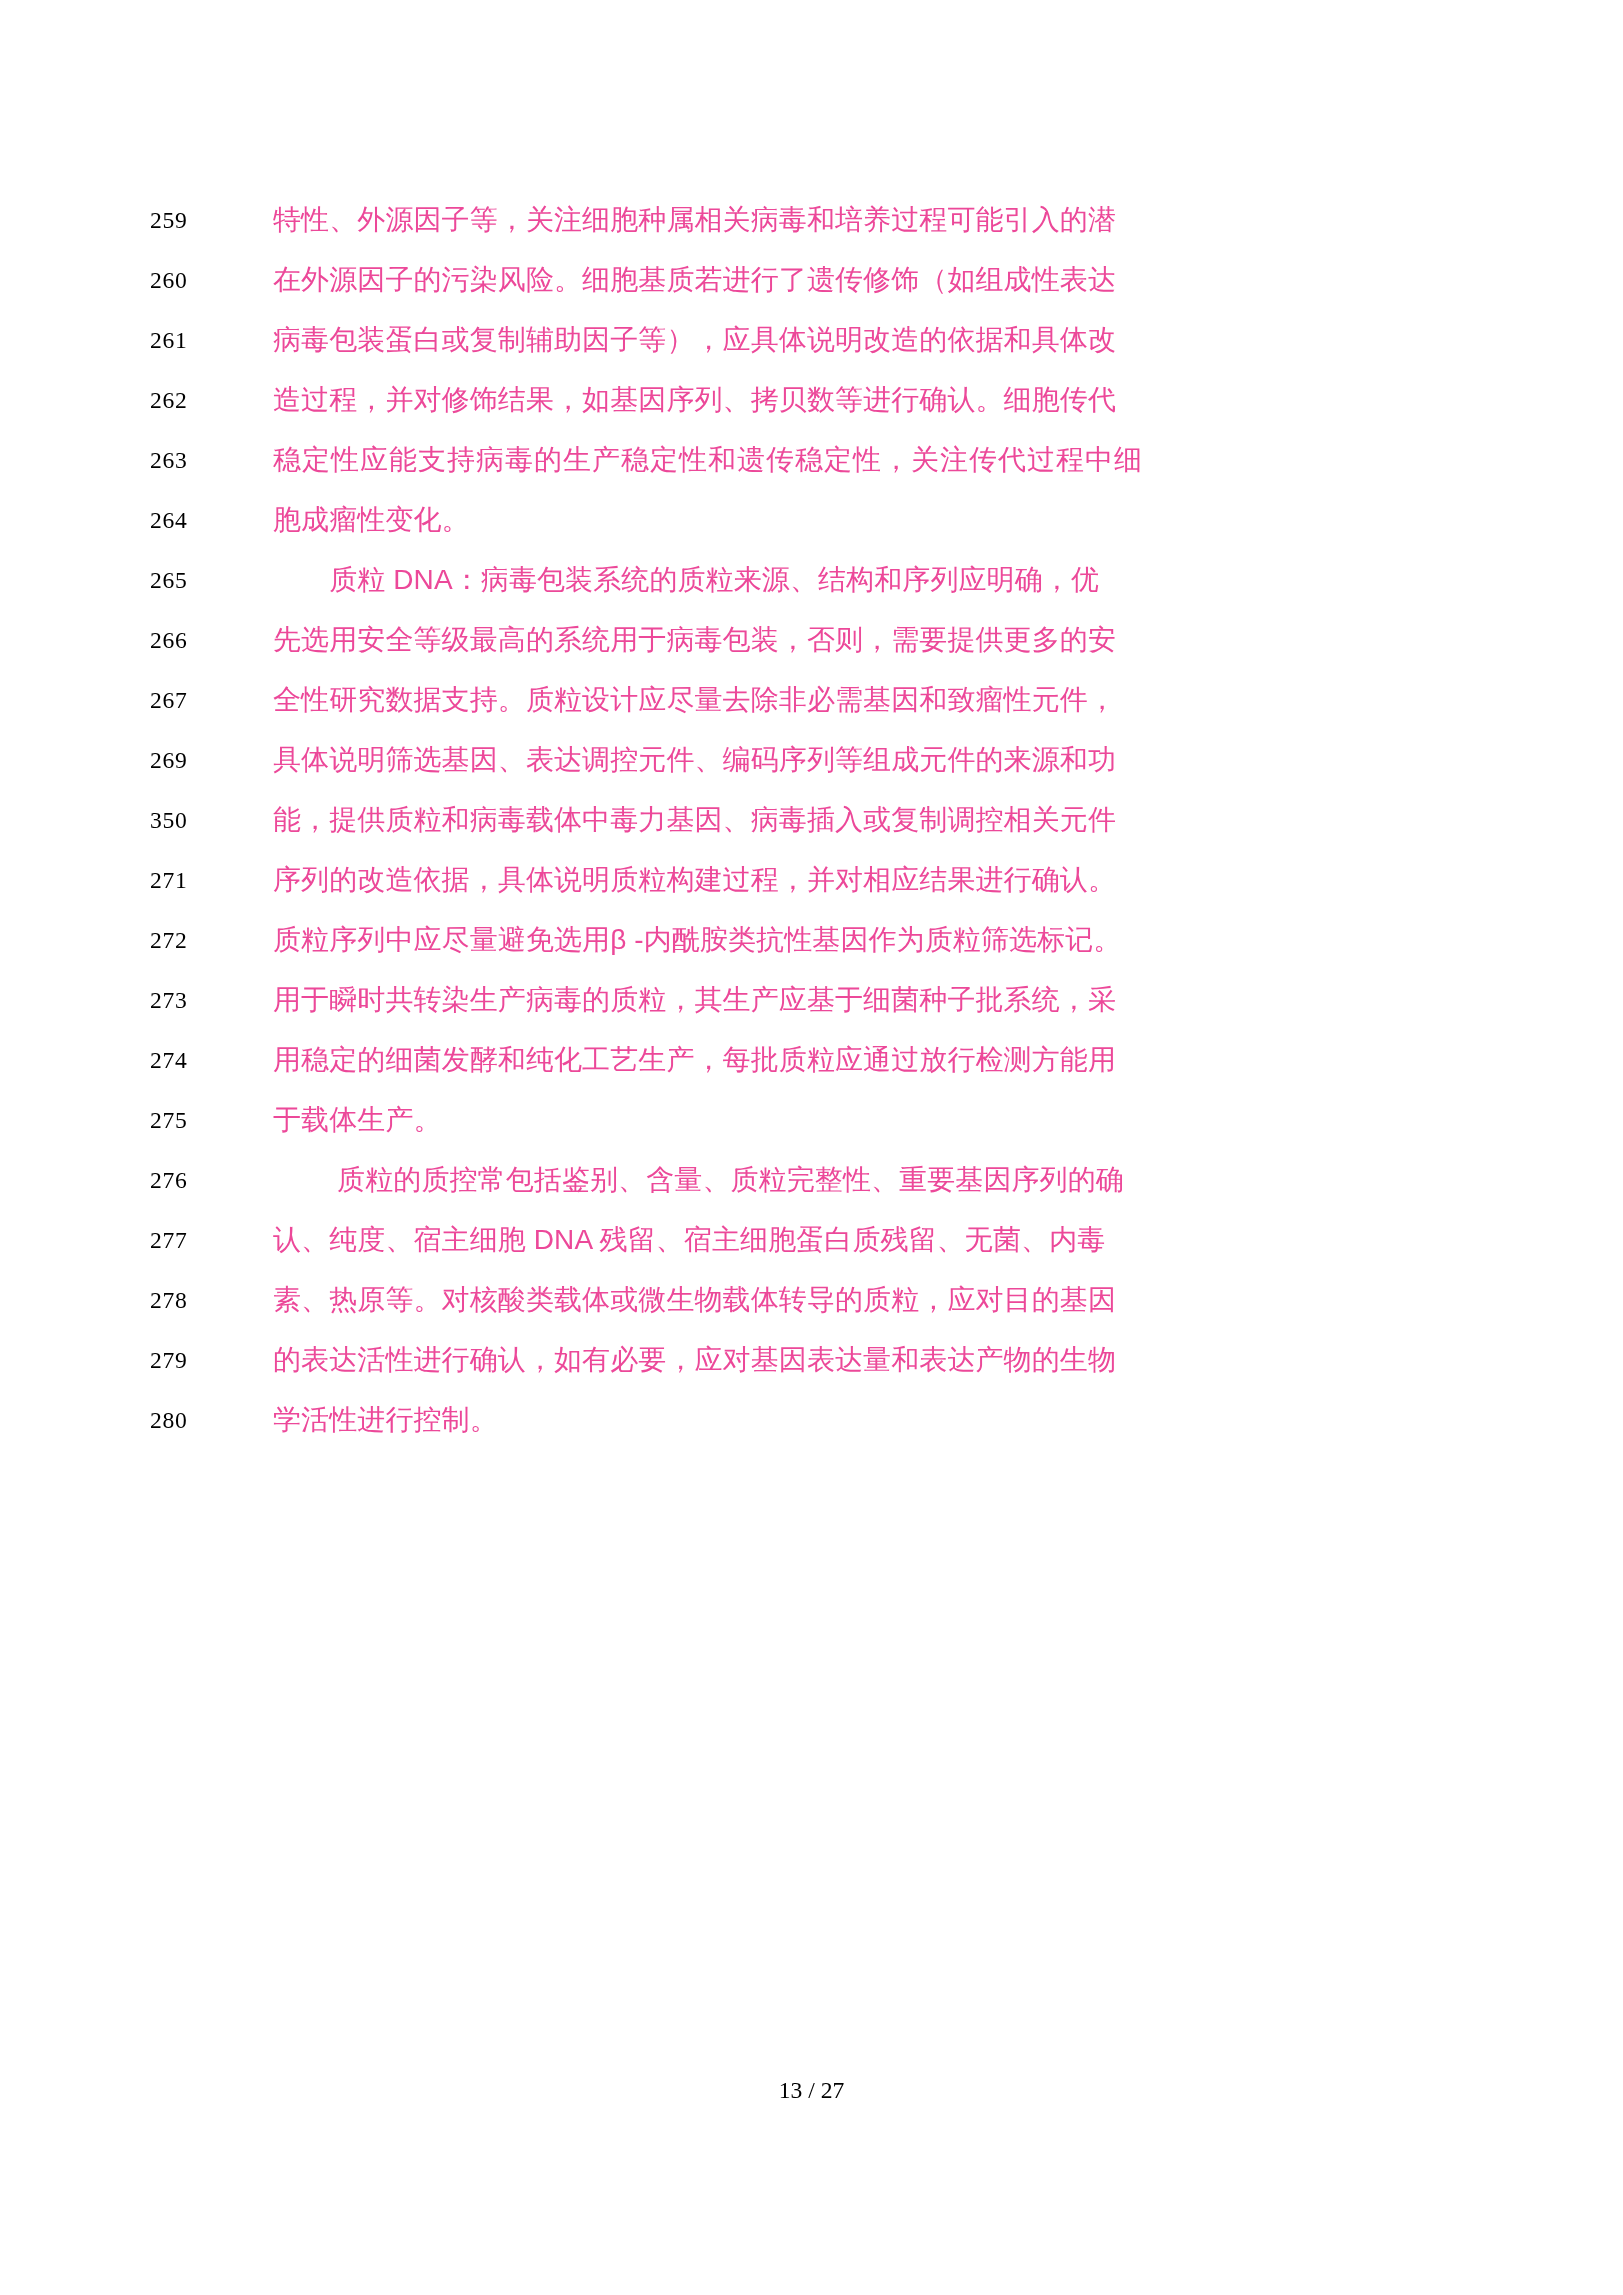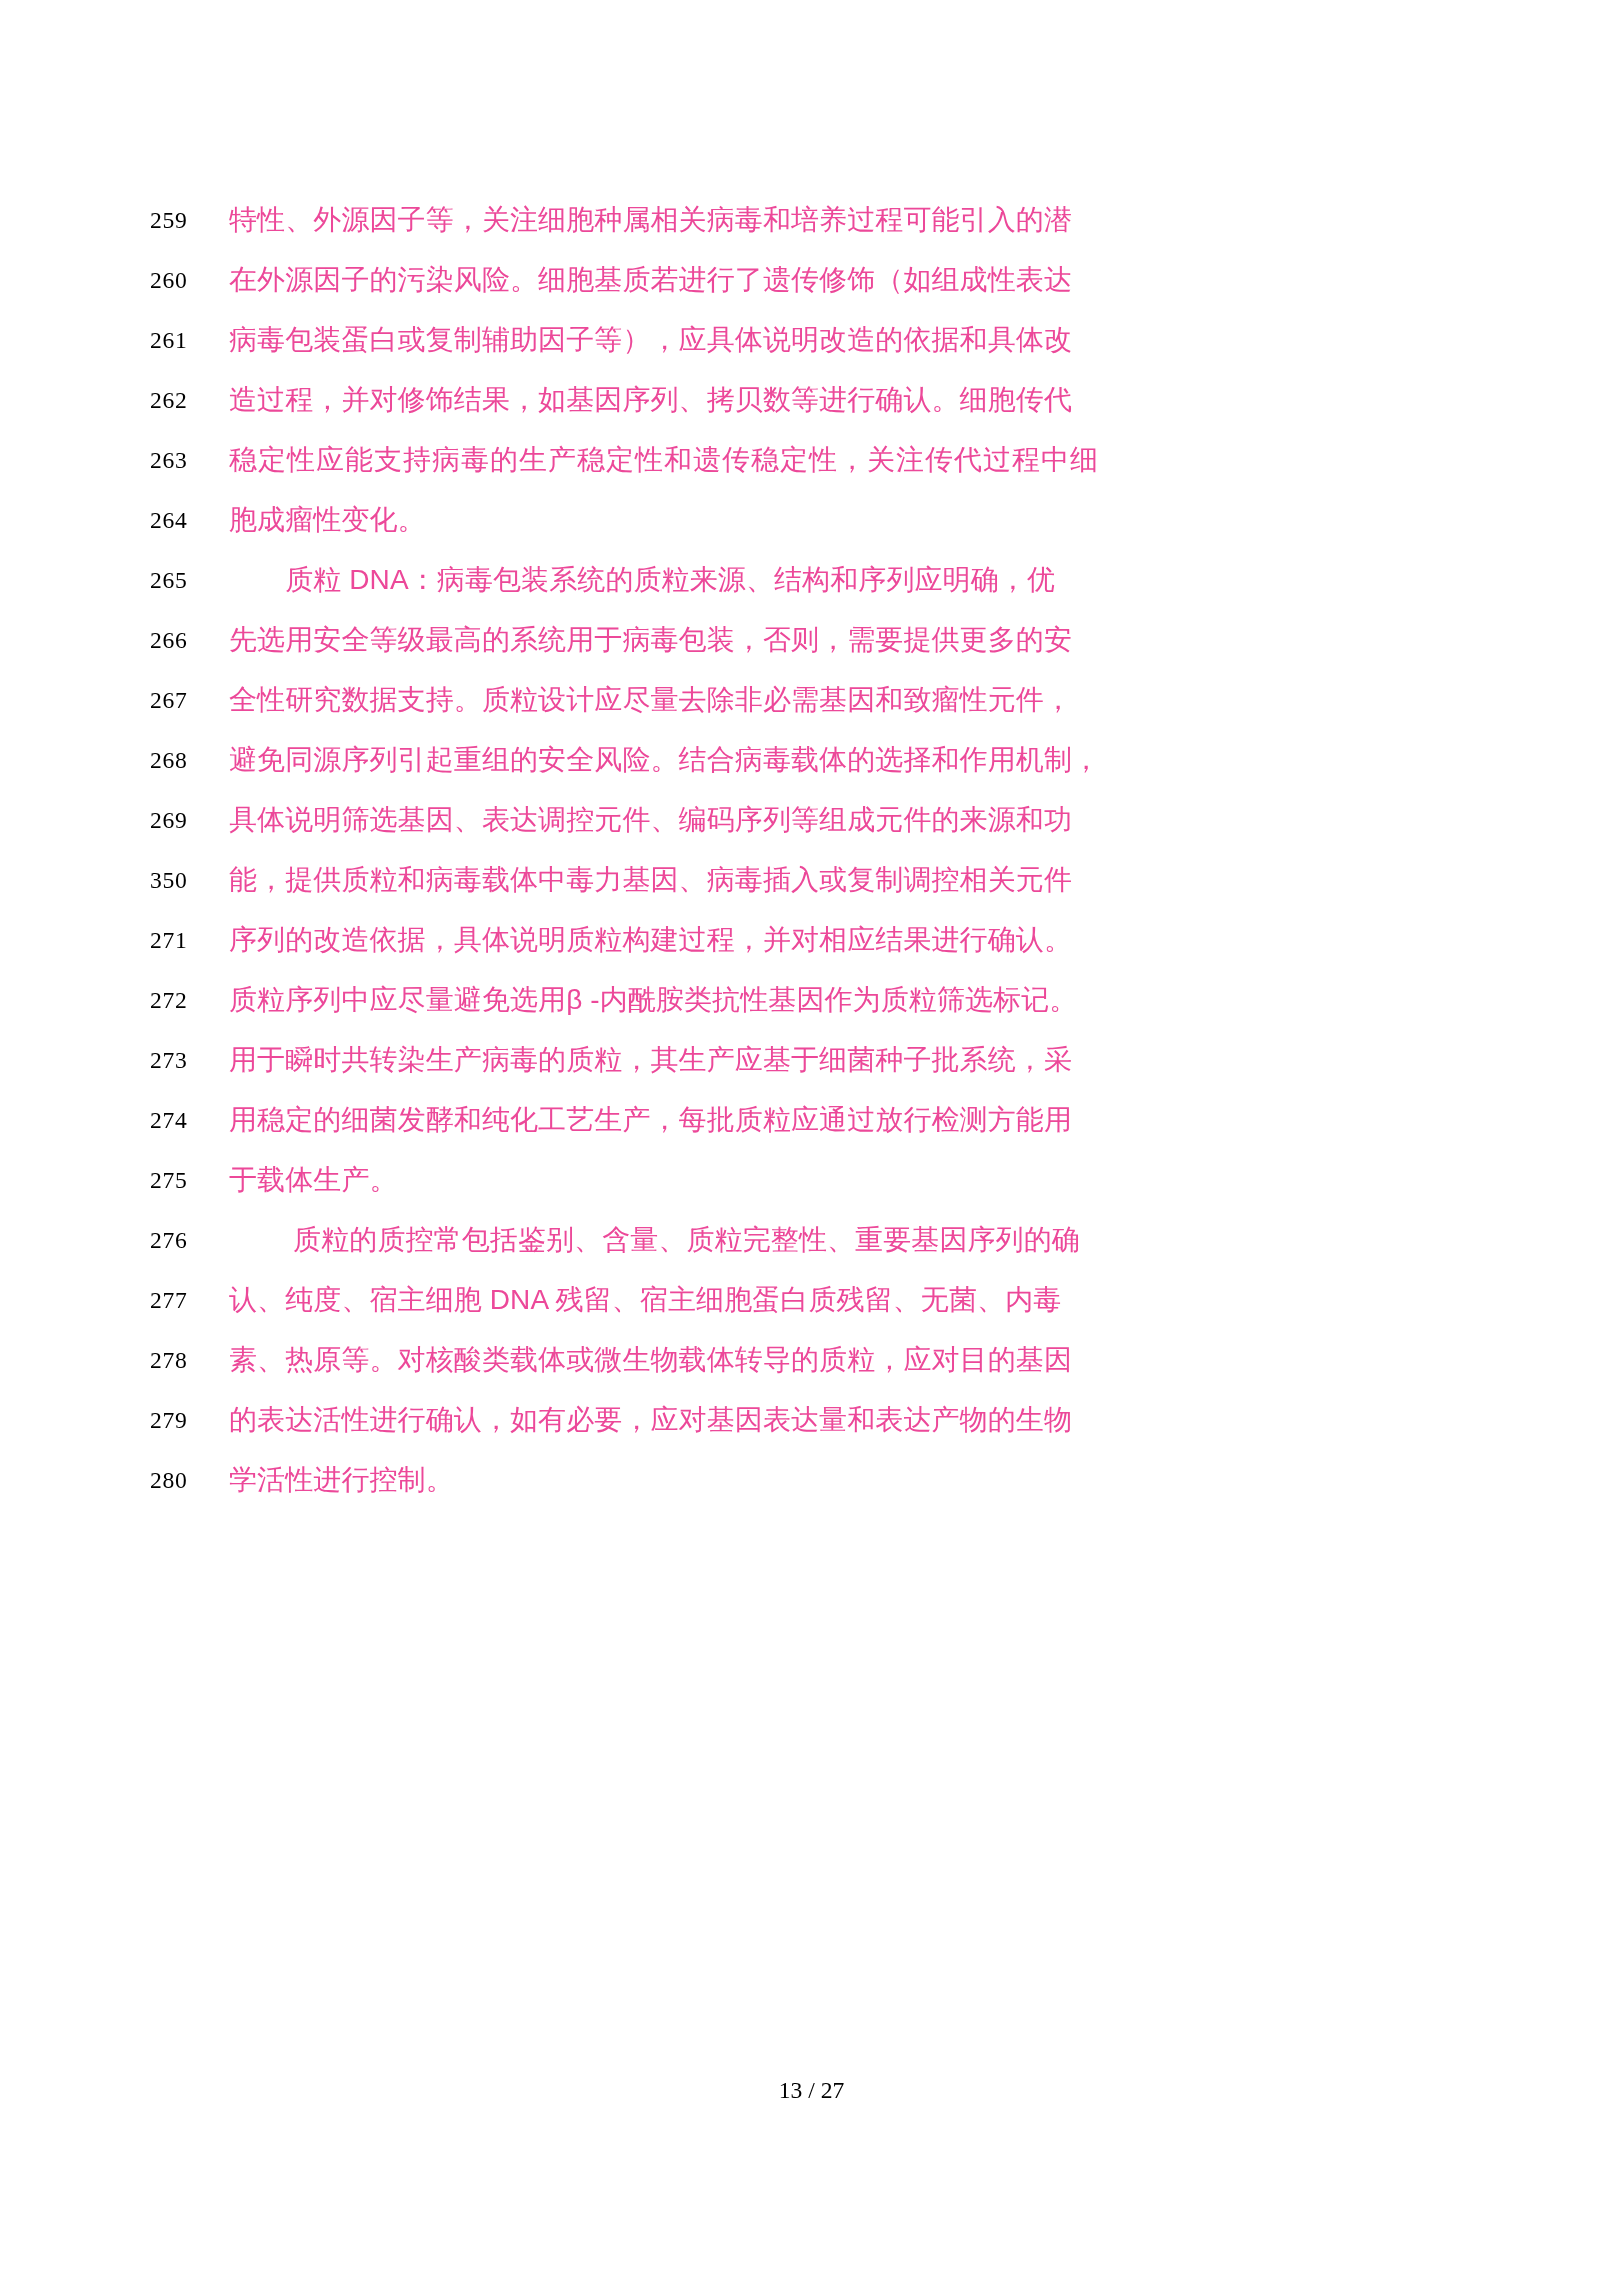--- a/index.html
+++ b/index.html
@@ -26,20 +26,21 @@
   .content {
     position: absolute;
     left: 150px;
     top: 190px;
     width: 1315px;
   }
   .line-row {
     display: flex;
     align-items: flex-end;
     min-height: 60px;
+    gap: 44px;
   }
   .lineno {
     width: 79px;
     flex: 0 0 79px;
     text-align: left;
     font-family: "Liberation Serif", serif;
     font-size: 23.6px;
     color: #000;
     line-height: 60px;
     letter-spacing: 0.7px;
@@ -103,24 +104,20 @@
     </div>
     <div class="line-row">
       <div class="lineno">266</div>
       <div class="linetext">先选用安全等级最高的系统用于病毒包装，否则，需要提供更多的安</div>
     </div>
     <div class="line-row">
       <div class="lineno">267</div>
       <div class="linetext">全性研究数据支持。质粒设计应尽量去除非必需基因和致瘤性元件，</div>
     </div>
     <div class="line-row">
-      <div class="lineno">268</div>
-      <div class="linetext">避免同源序列引起重组的安全风险。结合病毒载体的选择和作用机制，</div>
-    </div>
-    <div class="line-row">
       <div class="lineno">269</div>
       <div class="linetext">具体说明筛选基因、表达调控元件、编码序列等组成元件的来源和功</div>
     </div>
     <div class="line-row">
       <div class="lineno">350</div>
       <div class="linetext">能，提供质粒和病毒载体中毒力基因、病毒插入或复制调控相关元件</div>
     </div>
     <div class="line-row">
       <div class="lineno">271</div>
       <div class="linetext">序列的改造依据，具体说明质粒构建过程，并对相应结果进行确认。</div>

